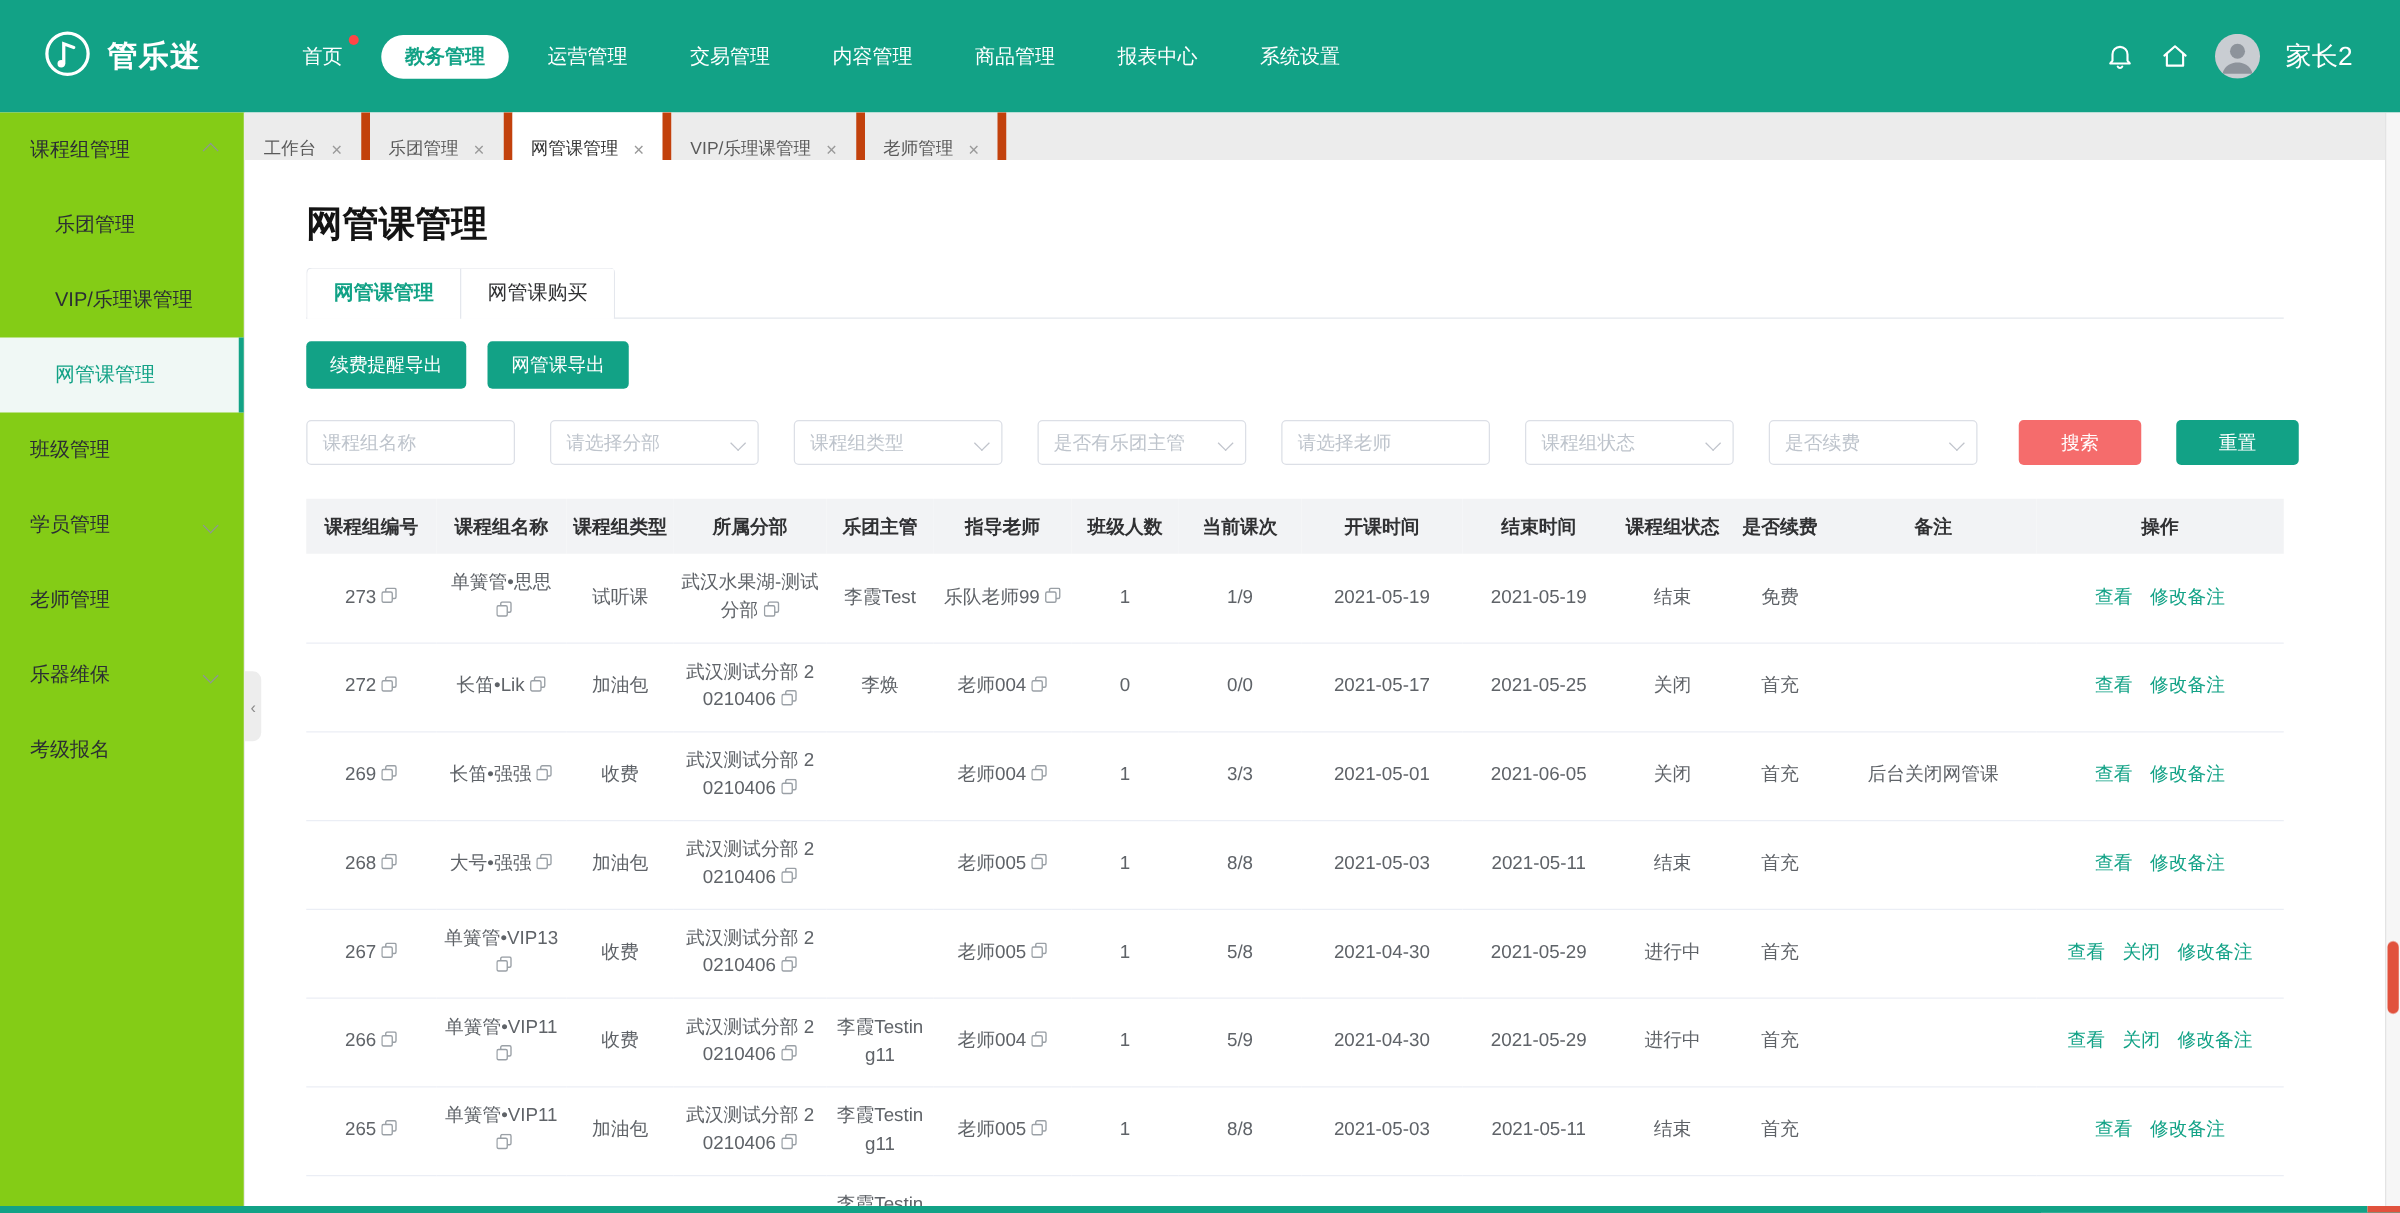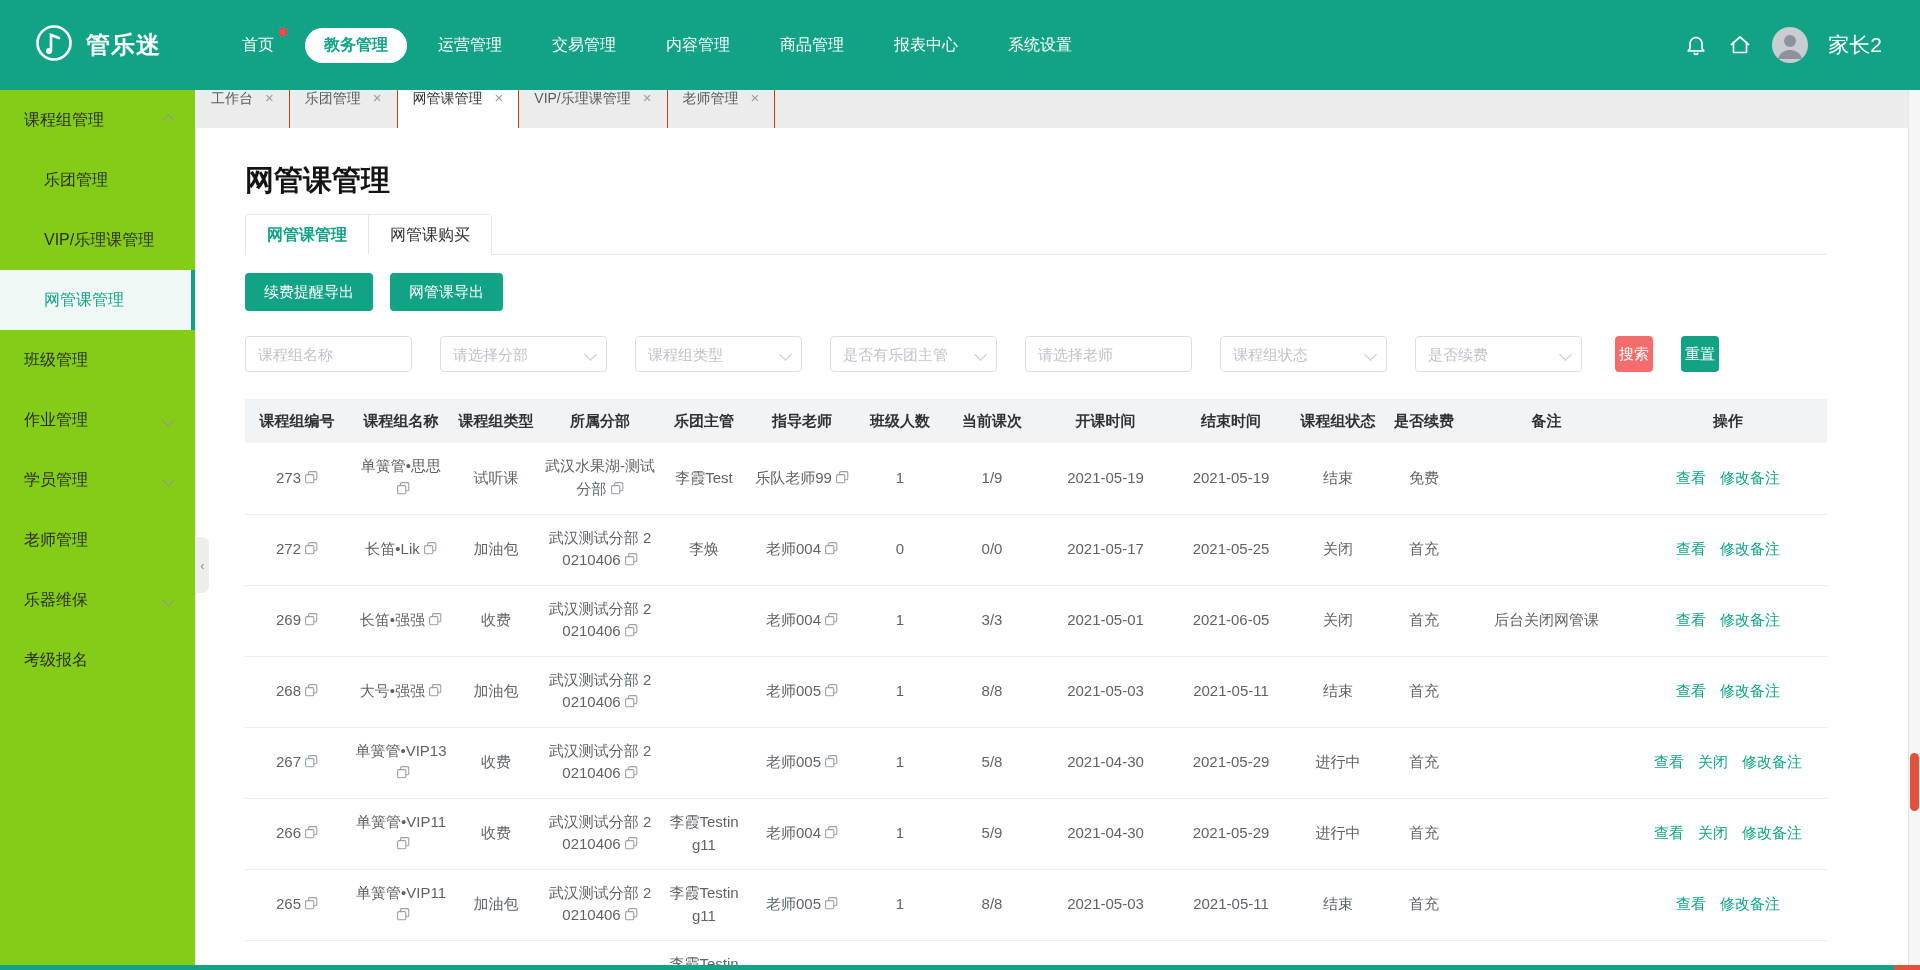--- a/index.html
+++ b/index.html
@@ -25,21 +25,21 @@
   .side-item{height:60px;display:flex;align-items:center;justify-content:space-between;padding:0 22px 0 24px;font-size:16px;color:#2b2f33;cursor:pointer}
   .side-sub{height:60px;display:flex;align-items:center;padding-left:44px;font-size:16px;color:#2b2f33;cursor:pointer}
   .side-sub.active{background:#f0f8f5;color:var(--primary,#12a286);border-right:4px solid var(--primary,#12a286)}
   .chev{width:9px;height:9px;border-right:1.7px solid #8f949a;border-bottom:1.7px solid #8f949a;display:inline-block;flex-shrink:0}
   .chev.down{transform:rotate(45deg)}
   .chev.up{transform:rotate(-135deg)}
   .collapse-handle{position:absolute;left:196px;top:447px;width:13px;height:56px;background:#ededed;border-radius:0 7px 7px 0;display:flex;align-items:center;justify-content:center;color:#8a8a8a;font-size:13px;cursor:pointer;z-index:5}
 
   .main{flex:1;display:flex;flex-direction:column;min-width:0}
   .tabstrip{height:38px;background:#ececec;display:flex;align-items:stretch;flex-shrink:0}
-  .wtab{display:flex;align-items:flex-start;gap:12px;padding:0 15px;font-size:14px;color:#5a5a5a;border-right:1px solid #c2410c;cursor:pointer;white-space:nowrap}
+  .wtab{display:flex;align-items:flex-end;gap:12px;padding:0 15px;font-size:14px;color:#5a5a5a;border-right:7px solid #c2410c;cursor:pointer;white-space:nowrap}
   .wtab.active{background:#fff;color:#333}
   .wtab-close{color:#9a9a9a;font-size:15px;line-height:1;cursor:pointer}
 
   .content{flex:1;background:#fff;padding:35px 0 0 49px;overflow:hidden}
   .page-title{font-size:29px;font-weight:700;color:#141414;line-height:34px}
 
   .subtabs{margin-top:17px;width:1582px;border-bottom:1px solid #e4e7ed}
   .subtab-group{display:inline-flex;border:1px solid #e4e7ed;border-bottom:none;border-radius:4px 4px 0 0;background:#fff;margin-bottom:-1px;position:relative}
   .subtab{height:40px;line-height:40px;padding:0 21px;font-size:16px;color:#303133;cursor:pointer;border-left:1px solid #e4e7ed;background:#fff}
   .subtab:first-child{border-left:none;border-radius:4px 0 0 0}
@@ -47,21 +47,21 @@
 
   .export-row{margin-top:18px;display:flex;gap:17px}
   .btn{height:38px;border:none;border-radius:4px;color:#fff;font-size:15px;padding:0 19px;cursor:pointer;font-family:inherit}
   .btn.teal{background:var(--primary,#12a286)}
 
   .filter-row{margin-top:25px;display:flex;align-items:center;gap:28px}
   .field{position:relative;width:167px;flex-shrink:0}
   .field input{width:100%;height:36px;border:1px solid #dcdfe6;border-radius:4px;padding:0 26px 0 12px;font-size:15px;color:#606266;outline:none;font-family:inherit;background:#fff}
   .field input::placeholder{color:#bec4cc}
   .field .selchev{position:absolute;right:12px;top:14px;border-color:#c0c4cc}
-  .fbtn{height:36px;padding:0 4px;border:none;border-radius:4px;color:#fff;font-size:15px;cursor:pointer;font-family:inherit}
+  .fbtn{height:36px;padding:0 34px;border:none;border-radius:4px;color:#fff;font-size:15px;cursor:pointer;font-family:inherit}
   .fbtn.search{background:var(--danger,#f56c6c);margin-left:5px}
   .fbtn.reset{background:var(--primary,#12a286)}
 
   table.grid{margin-top:27px;width:1582px;border-collapse:collapse;table-layout:fixed}
   .grid thead th{background:#f2f3f5;height:44px;font-size:15px;font-weight:700;color:#303133;text-align:center;padding:0 4px}
   .grid tbody td{height:71px;text-align:center;font-size:15px;color:#5f6368;border-bottom:1px solid #ebeef5;padding:4px 6px;line-height:1.5;word-break:break-all}
   .copy{display:inline-block;margin-left:4px;vertical-align:-1px;cursor:pointer}
   .oplink{color:var(--primary,#12a286);margin:0 7px;cursor:pointer;white-space:nowrap;text-decoration:none}
 
   
@@ -127,24 +127,20 @@
       <div class="side-sub">
         <span>VIP/乐理课管理</span>
       </div>
       <div class="side-sub active">
         <span>网管课管理</span>
       </div>
       <div class="side-item">
         <span>班级管理</span>
       </div>
       <div class="side-item">
-        <span>作业管理</span>
-        <span class="chev down"></span>
-      </div>
-      <div class="side-item">
         <span>学员管理</span>
         <span class="chev down"></span>
       </div>
       <div class="side-item">
         <span>老师管理</span>
       </div>
       <div class="side-item">
         <span>乐器维保</span>
         <span class="chev down"></span>
       </div>

